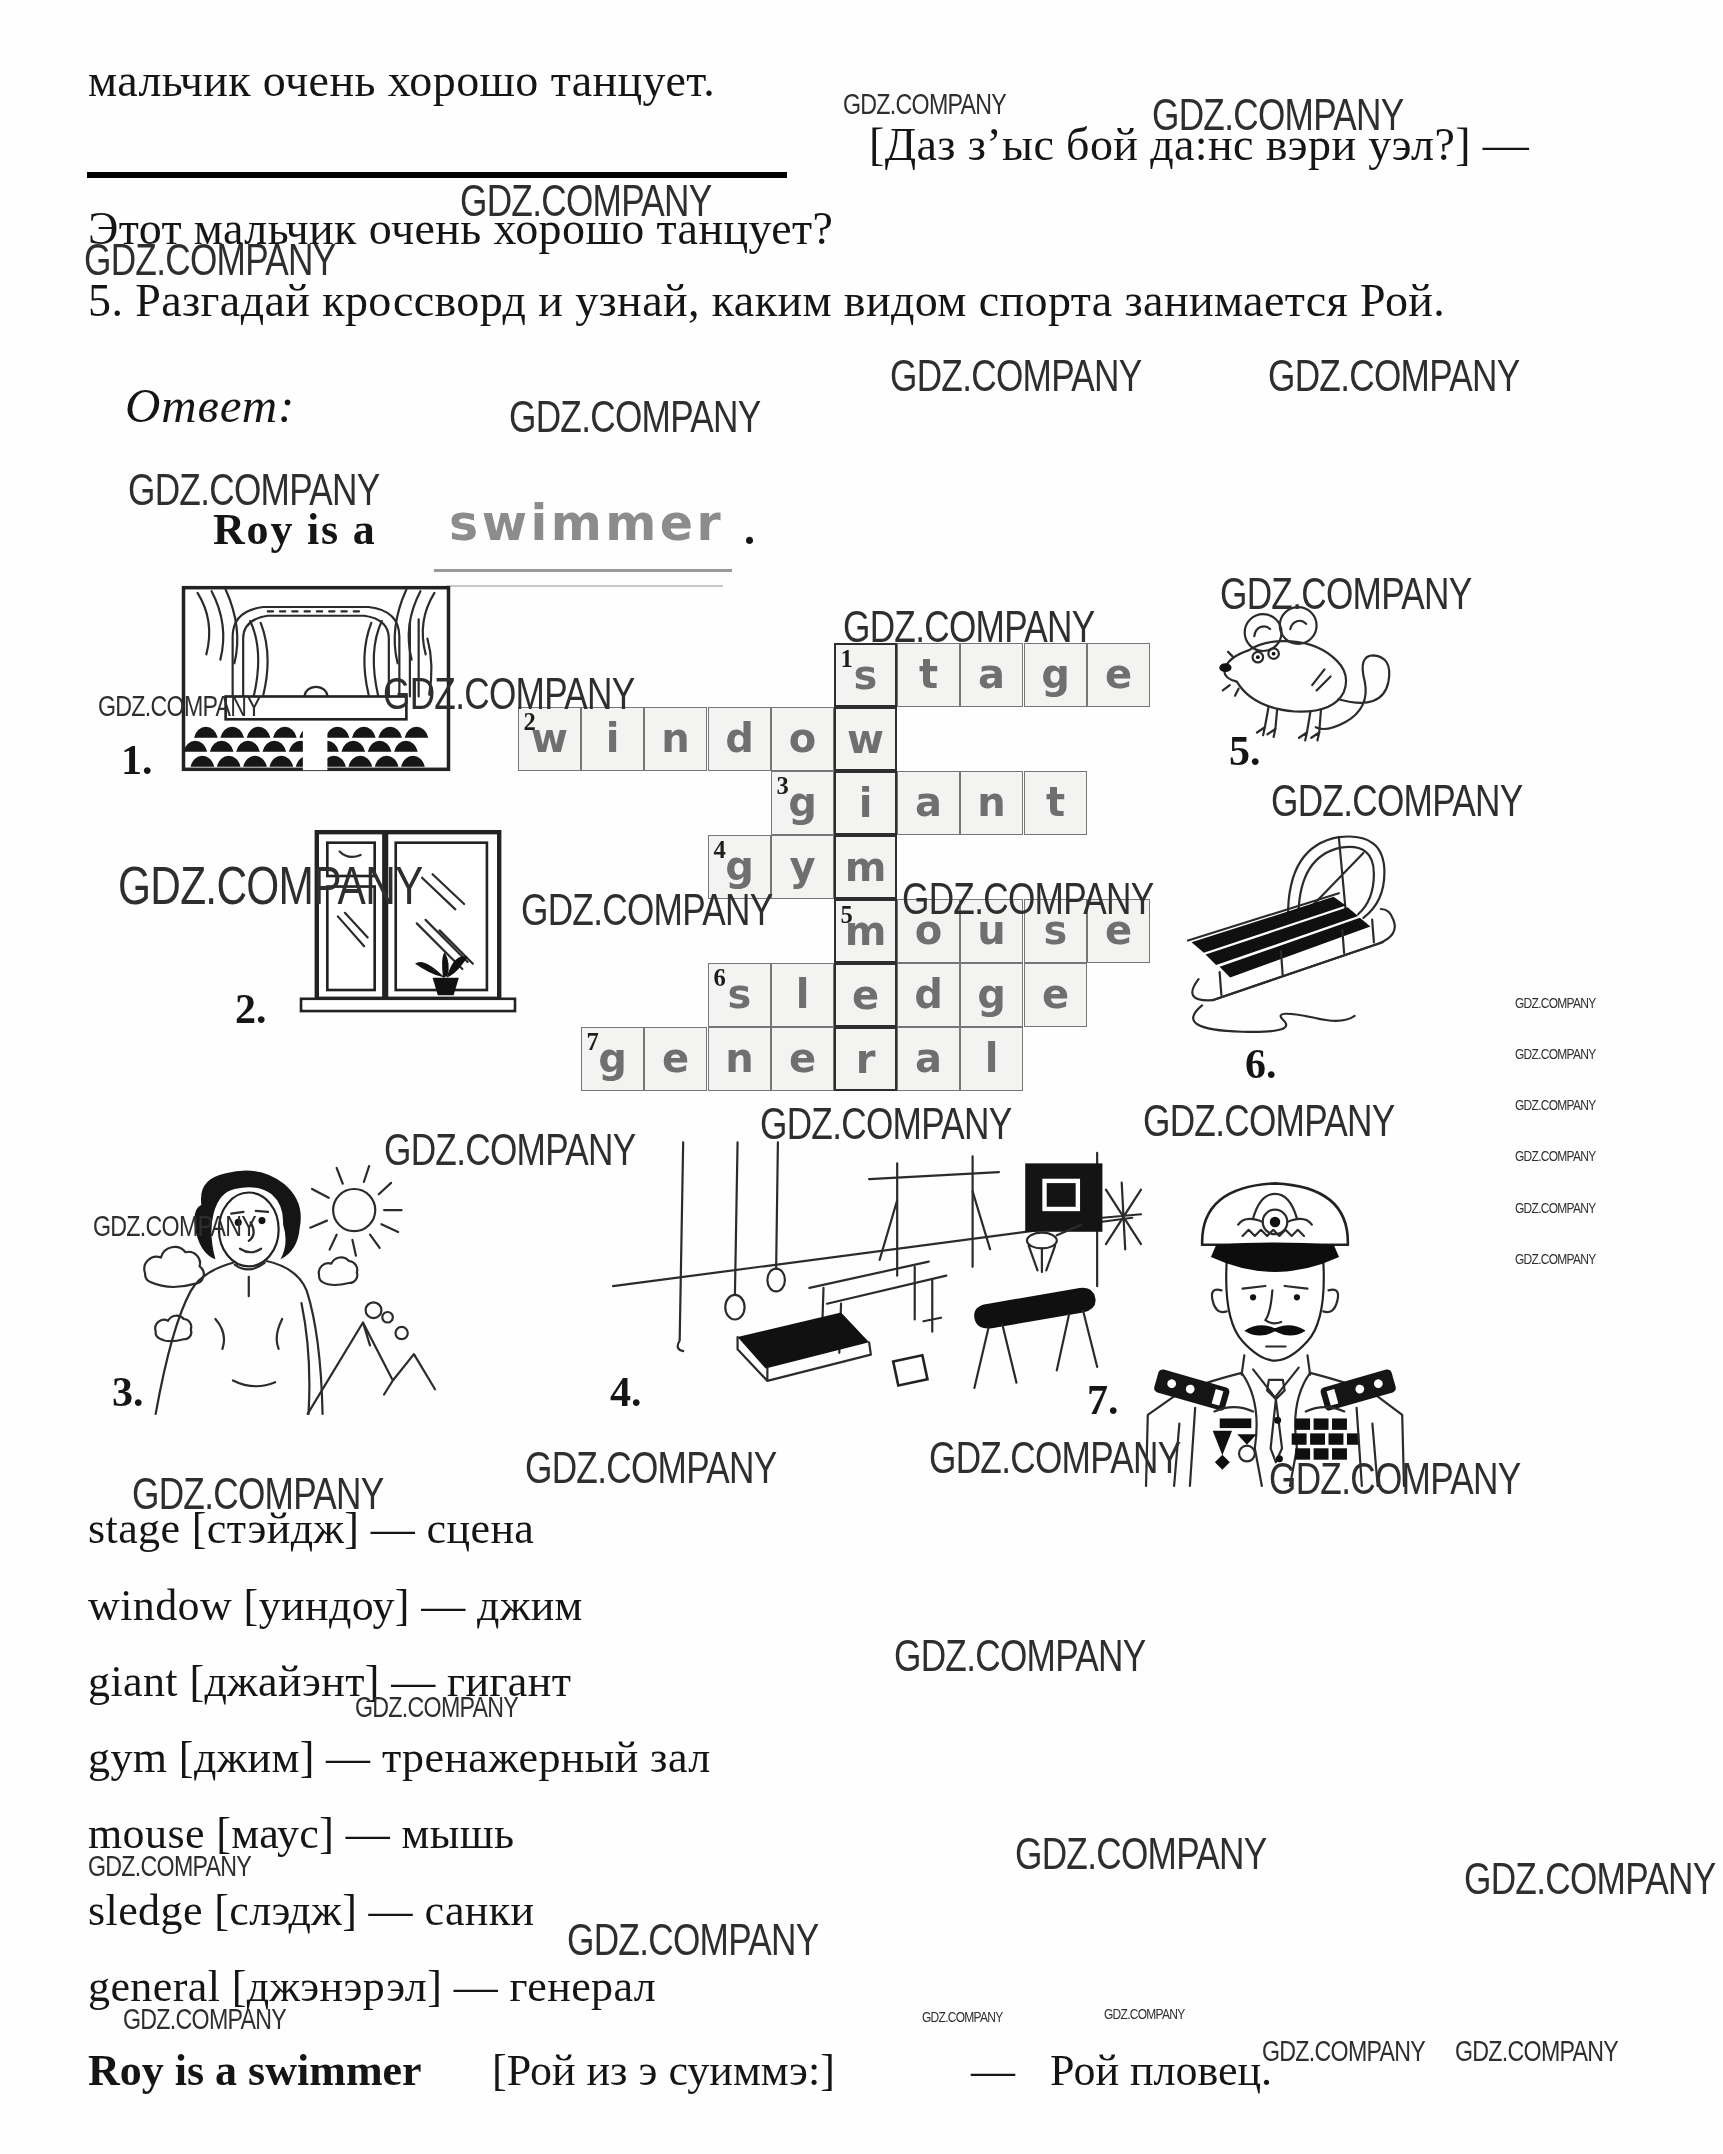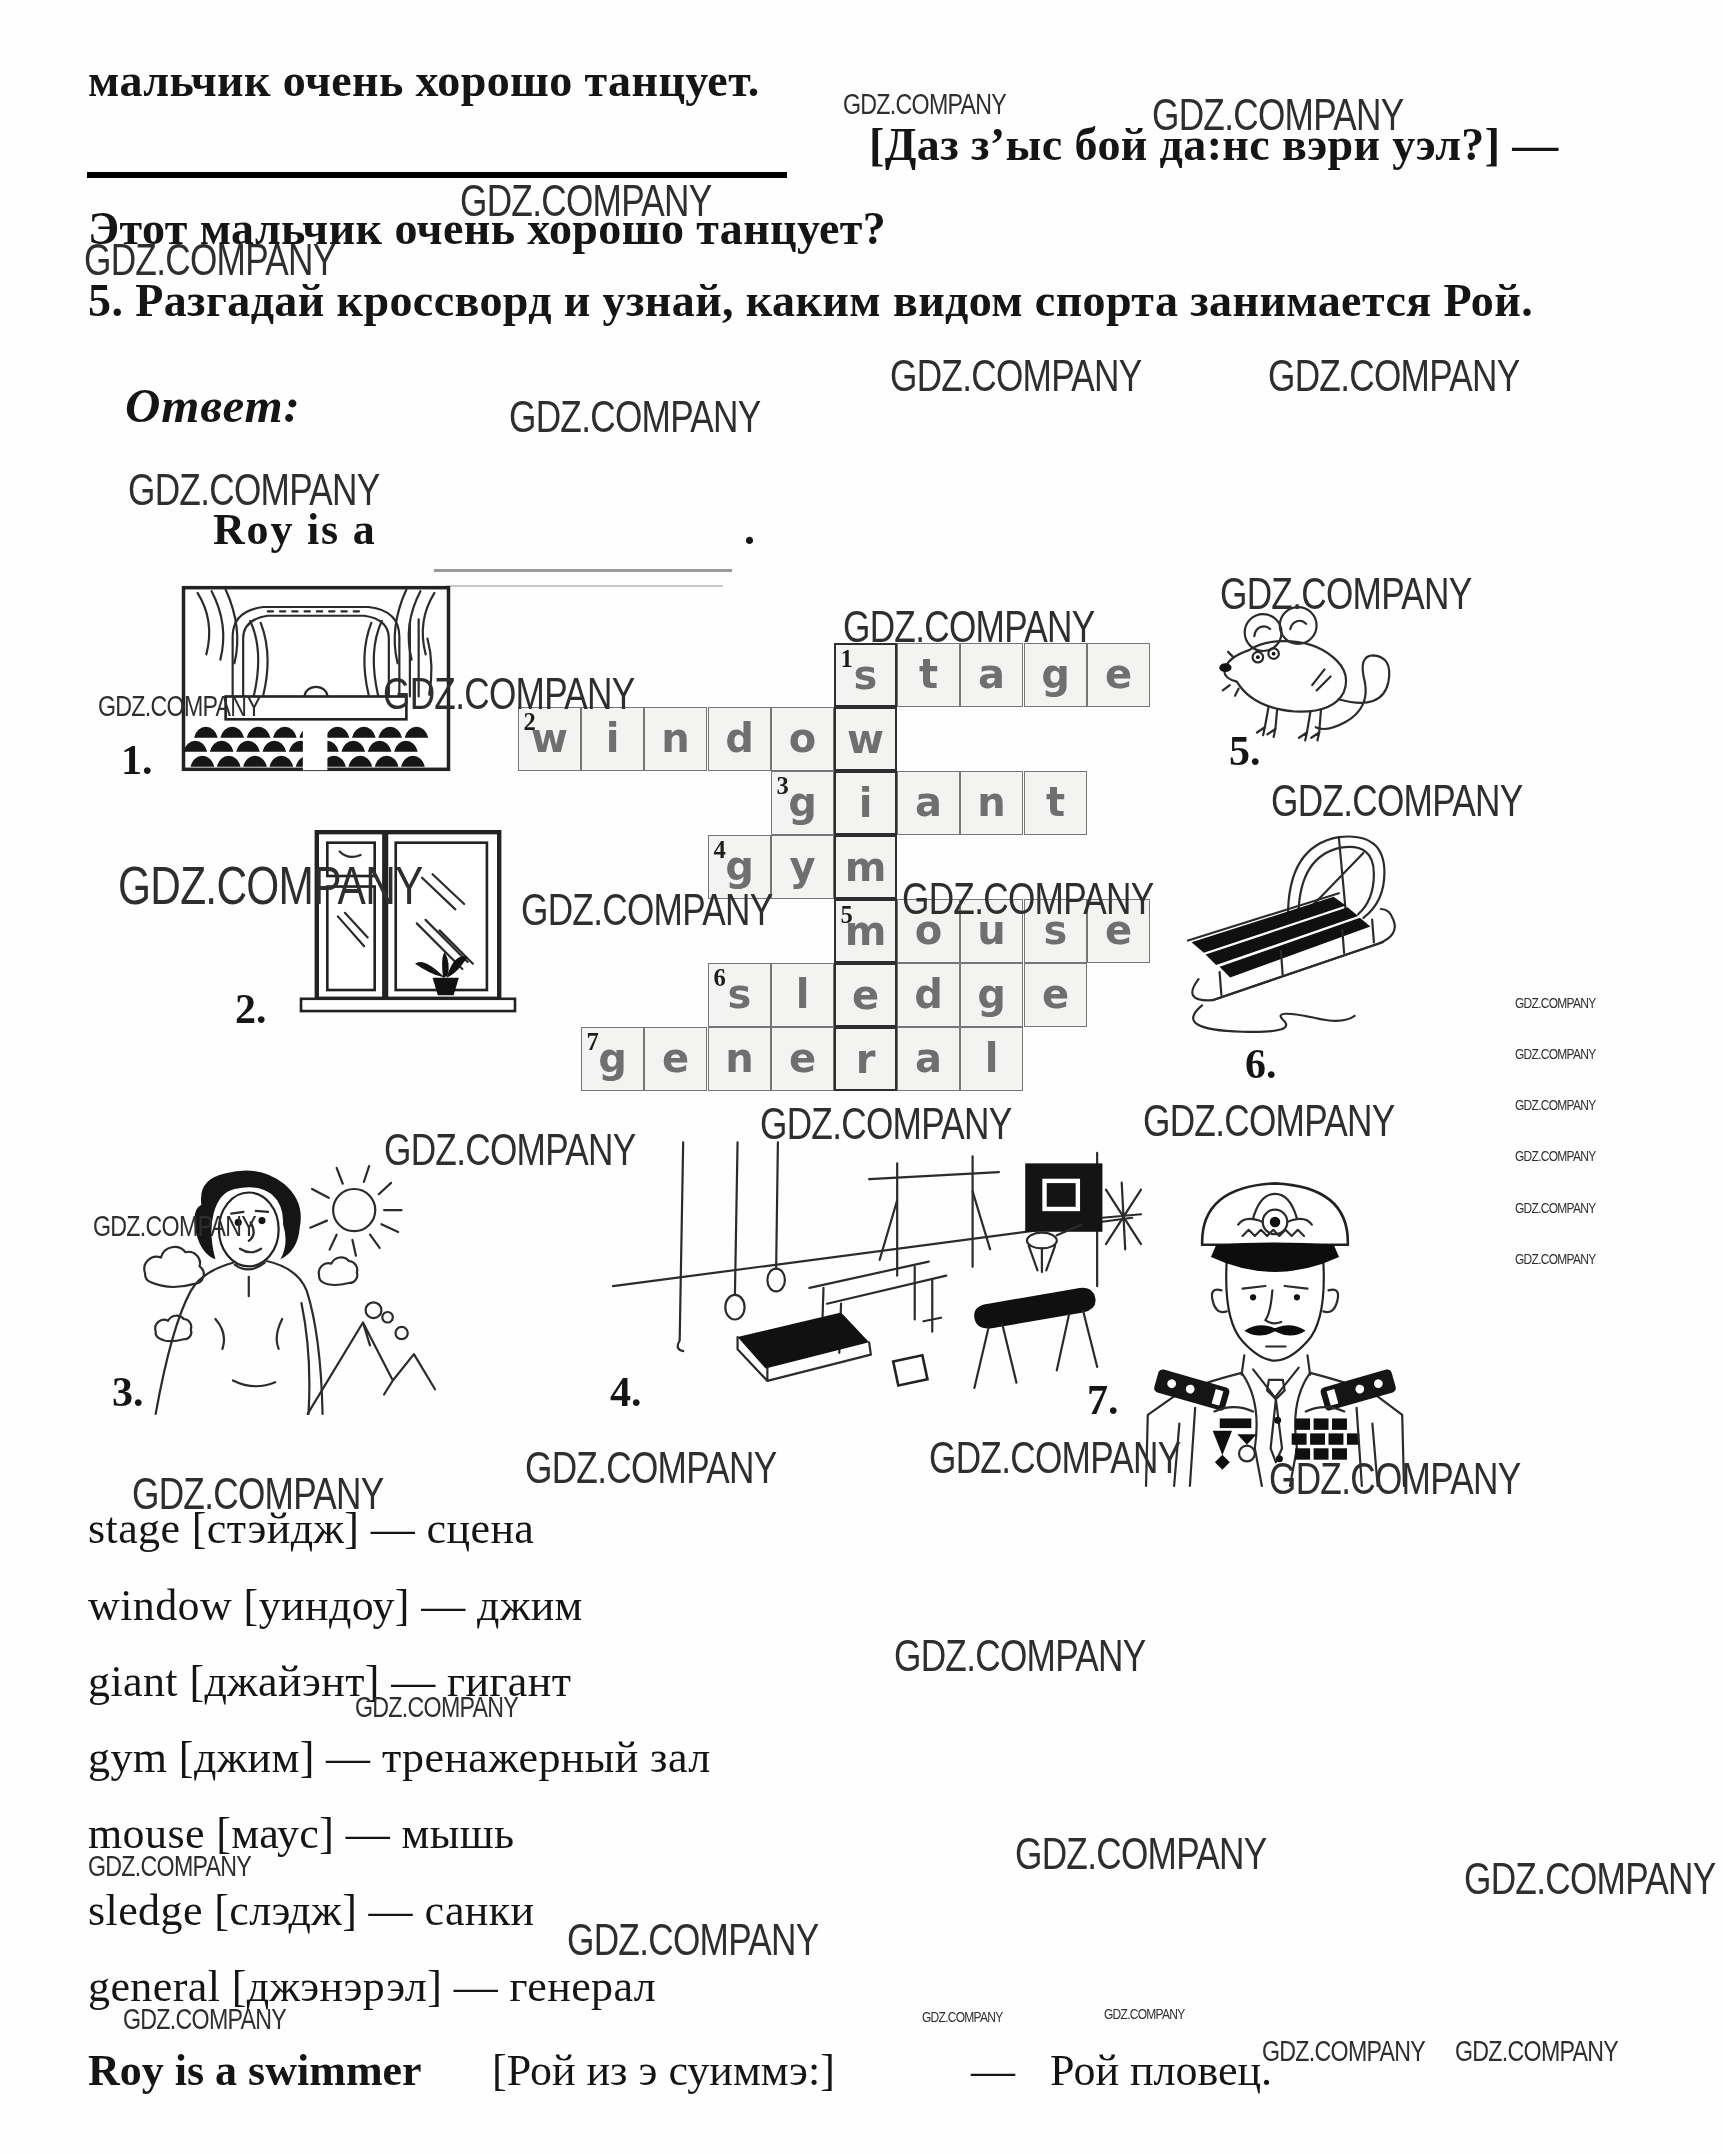--- a/index.html
+++ b/index.html
@@ -1,18 +1,18 @@
 <!DOCTYPE html>
 <html style="font-size:14px"><head>
 <meta charset="utf-8">
 <style>
   html,body{margin:0;padding:0;background:#ffffff;}
   .page{position:relative;width:1723px;height:2154px;background:#fefefe;overflow:hidden;
         font-family:"Liberation Serif",serif;color:#151515;}
-  .abs{position:absolute;white-space:nowrap;font-weight:bold;}
+  .abs{position:absolute;white-space:nowrap;}
   .sln{font-size:46px;letter-spacing:0.4px;}
   .en{font-size:44px;}
   .otvet{font-style:italic;font-size:49px;letter-spacing:0.9px;}
   .rule{position:absolute;background:#000;}
   .roy-prefix{font-size:44px;font-weight:bold;letter-spacing:1.8px;}
   .roy-word{font-family:"DejaVu Sans",sans-serif;font-size:49px;font-weight:bold;
             color:#8c8c8c;letter-spacing:3.5px;}
   .roy-period{font-size:44px;font-weight:bold;}
   .ansline{position:absolute;background:#9a9a9a;}
   .ansline2{position:absolute;background:#c9c9c9;}
@@ -44,20 +44,21 @@
 <div class="page">
 
   <div class="abs sln" style="left:88px;top:54px;">мальчик очень хорошо танцует.</div>
   <div class="rule" style="left:87px;top:172px;width:700px;height:6.1px;"></div>
   <div class="abs sln" style="left:869px;top:118px;">[Даз з’ыс бой да:нс вэри уэл?] —</div>
   <div class="abs sln" style="left:88px;top:202px;">Этот мальчик очень хорошо танцует?</div>
   <div class="abs sln" style="left:88px;top:274px;">5. Разгадай кроссворд и узнай, каким видом спорта занимается Рой.</div>
 
   <div class="abs otvet" style="left:77px;top:377px;margin-left:48px;">Ответ:</div>
   <div class="abs roy-prefix" style="left:213px;top:504px;">Roy is a</div>
+  <div class="abs roy-word" style="left:449px;top:495px;">swimmer</div>
   <div class="ansline" style="left:434px;top:569px;width:298px;height:2.6px;"></div>
   <div class="ansline2" style="left:446px;top:585px;width:277px;height:1.8px;"></div>
   <div class="abs roy-period" style="left:744px;top:504px;">.</div>
 
   <div id="crossword">
       <div class="cell vcol" style="left: 834px; top: 643px;">
         <span class="ltr">s</span>
         <span class="num">1</span>
       </div>
       <div class="cell" style="left: 897px; top: 643px;">

